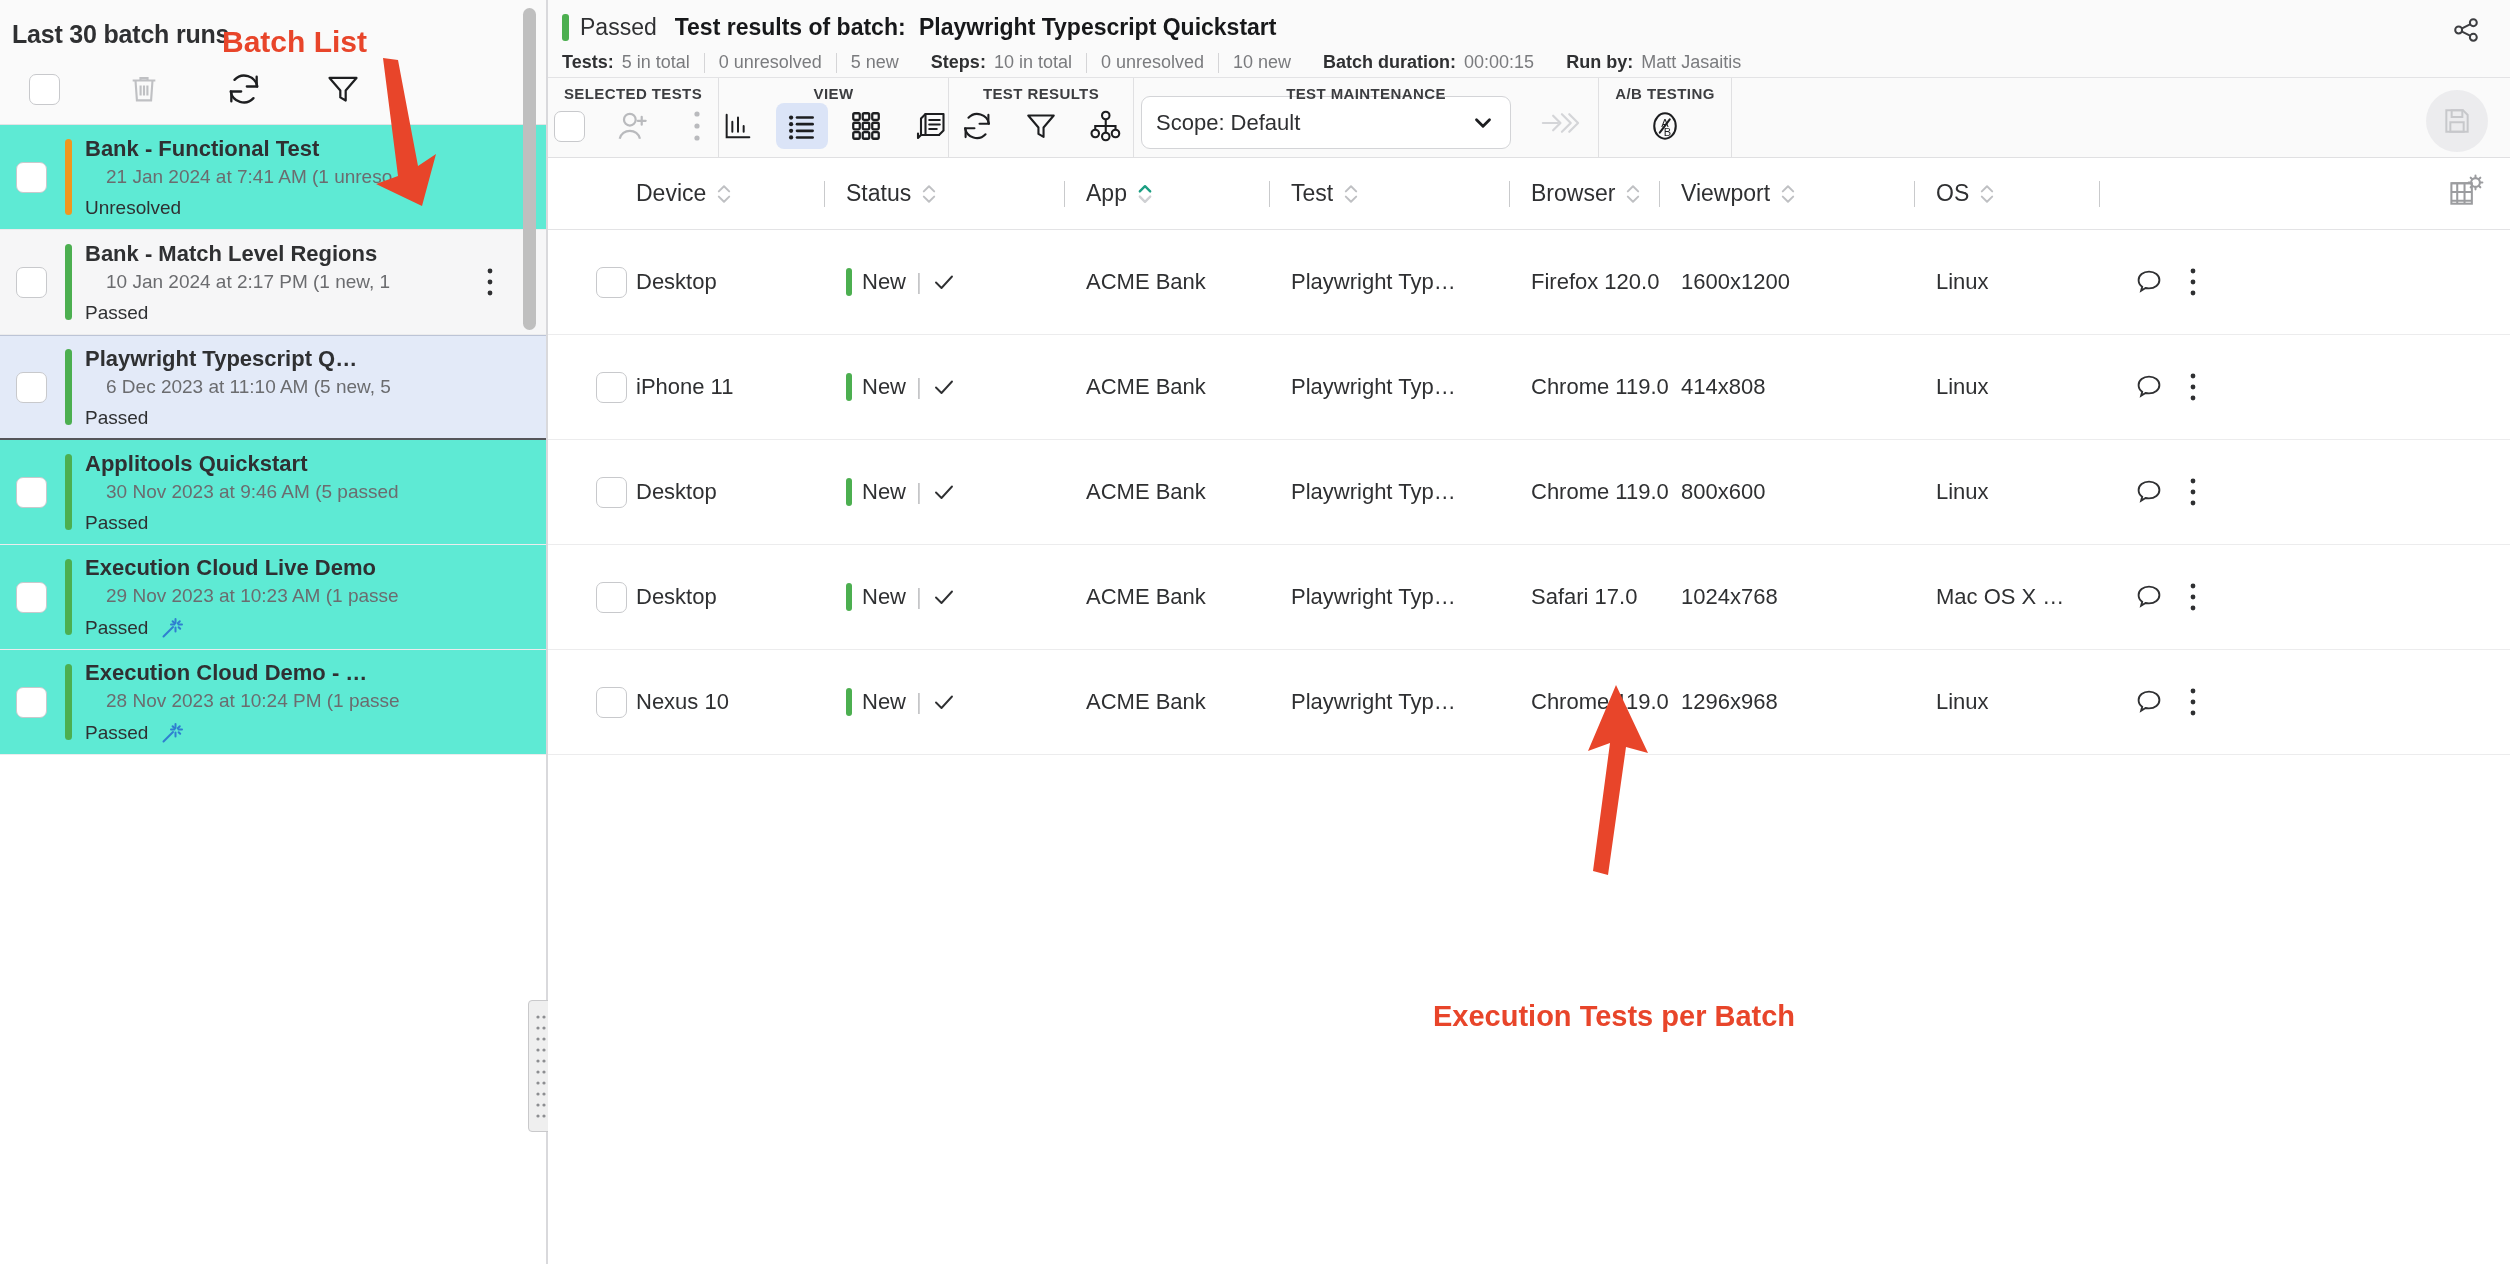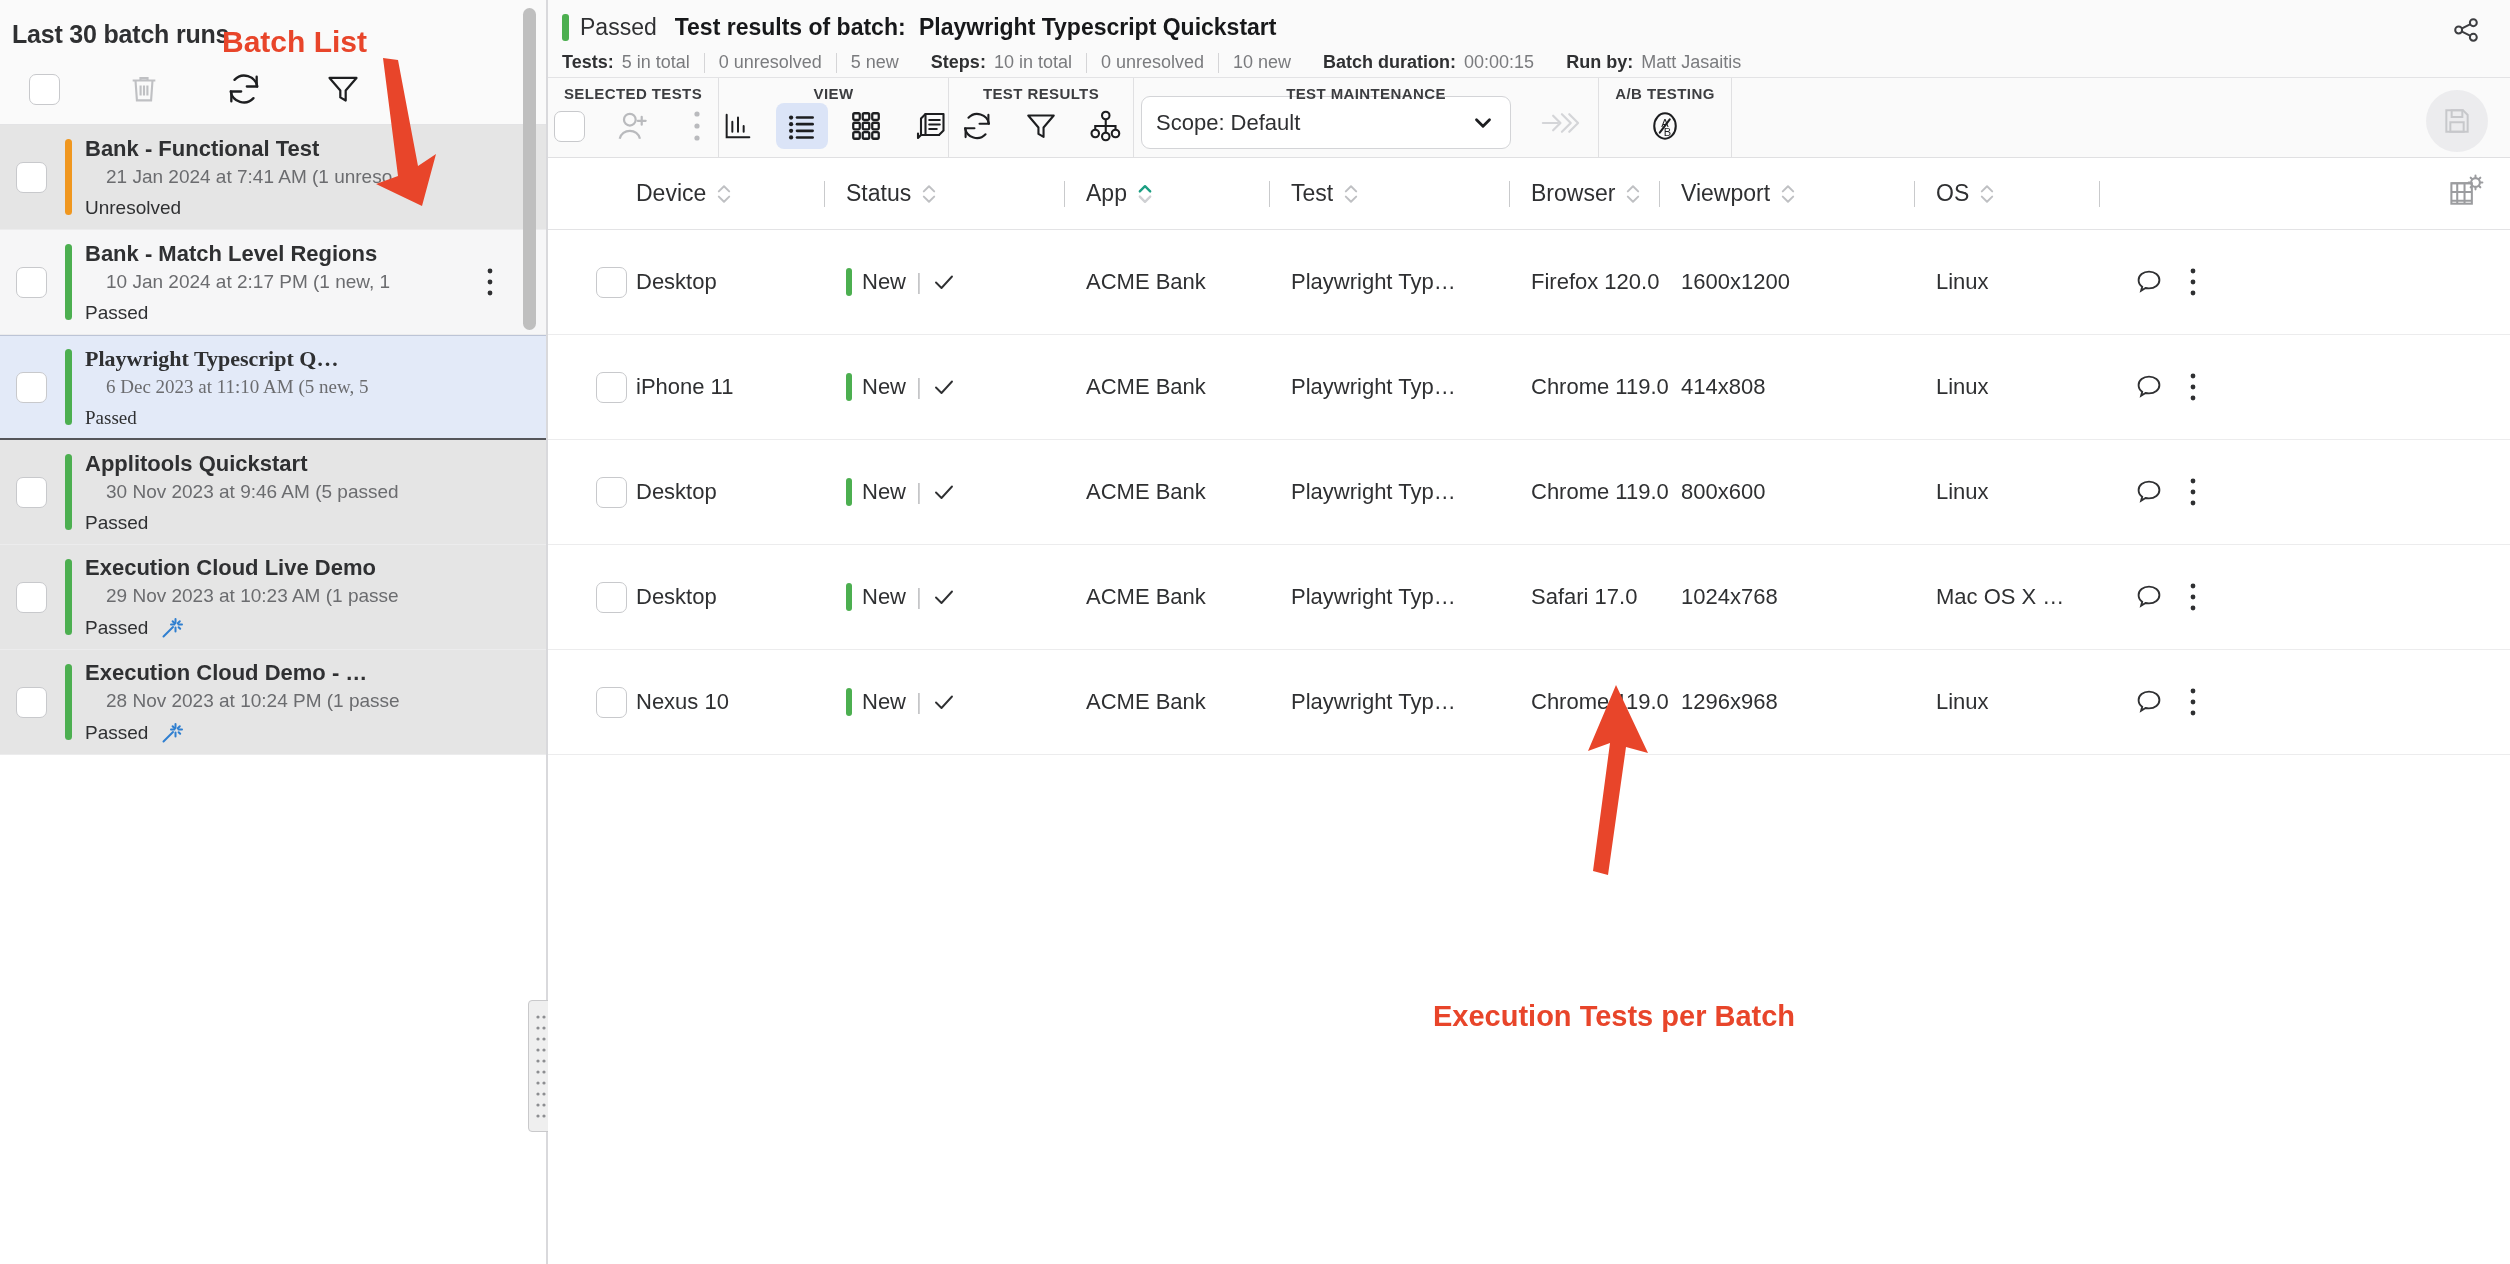--- a/index.html
+++ b/index.html
@@ -44,28 +44,27 @@
   .sb-refresh { margin-left: 63px; }
   .sb-filter { margin-left: 60px; }
 
   .sidebar-list {
     flex: 1; overflow: hidden; position: relative; background: #fff;
   }
   .batch {
     position: relative; display: flex; align-items: center;
     height: 105px; border-bottom: 1px solid #ececed;
     padding-left: 16px;
-    background: #e5e5e5;
+    background: #5eead4;
   }
   .batch.alt { background: #f6f6f7; }
   .batch.selected {
     background: #e3eaf8;
     border-top: 1px solid #bcc4d6;
     border-bottom: 2px solid #55565a;
-    font-family: Liberation Serif, serif;
   }
   .batch .cb { margin-right: 18px; }
   .status-bar {
     width: 7px; border-radius: 4px; height: 76px; flex: none; margin-right: 13px;
     background: #4caf50;
   }
   .batch-body { flex: 1; min-width: 0; overflow: hidden; }
   .batch-name {
     font-size: 22px; font-weight: bold; color: #2f3032;
     white-space: nowrap; overflow: hidden; line-height: 1.25;

